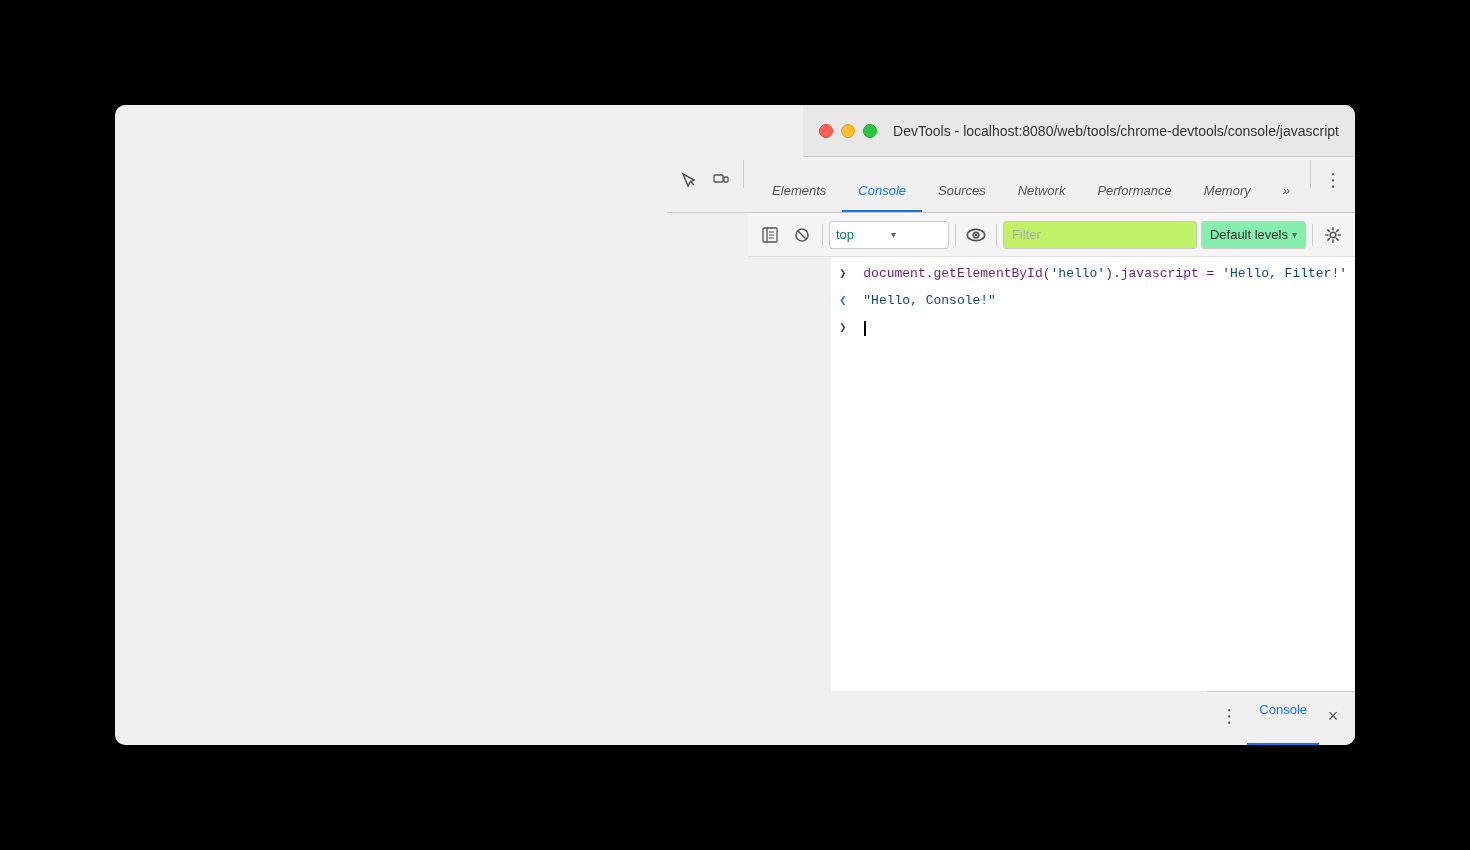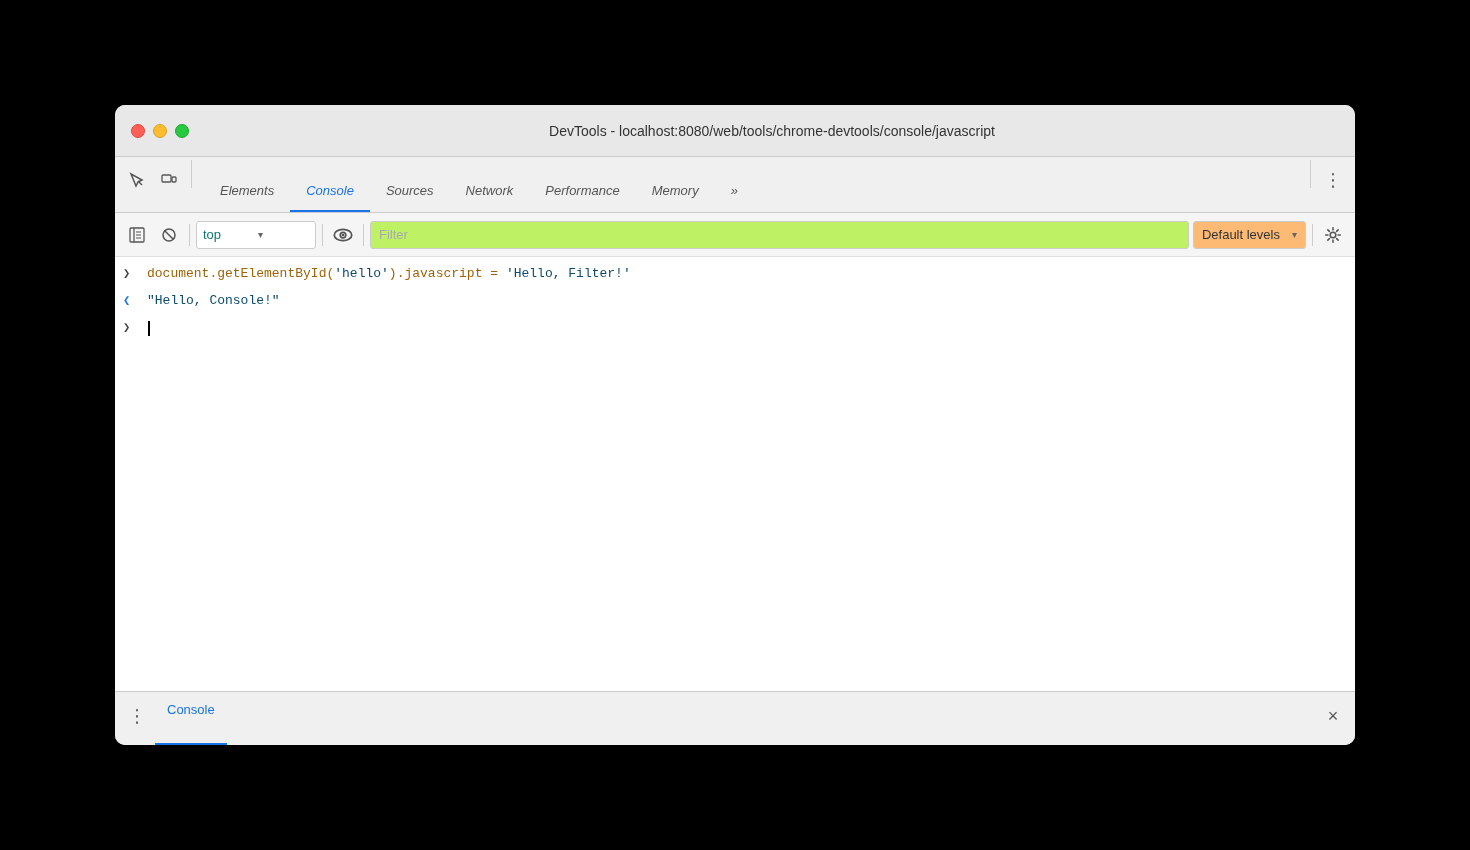--- a/index.html
+++ b/index.html
@@ -20,20 +20,21 @@
 
     .devtools-window {
       width: 1240px;
       height: 640px;
       background: #f0f0f0;
       border-radius: 10px;
       box-shadow: 0 20px 60px rgba(0,0,0,0.5);
       overflow: hidden;
       display: flex;
       flex-direction: column;
+      align-items: flex-end;
     }
 
     
     .title-bar {
       background: #e8e8e8;
       height: 52px;
       display: flex;
       align-items: center;
       padding: 0 16px;
       border-bottom: 1px solid #ccc;
@@ -213,26 +214,26 @@
       outline: none;
     }
 
     .filter-input::placeholder {
       color: #aaa;
     }
 
     .levels-selector {
       display: flex;
       align-items: center;
-      background: #fdba74;
+      background: #86efac;
       border: 1px solid #ccc;
       border-radius: 3px;
       padding: 2px 8px;
       cursor: pointer;
-      gap: 12px;
+      gap: 4px;
       height: 28px;
     }
 
     .levels-selector span {
       font-size: 13px;
       color: #333;
     }
 
     .levels-selector .arrow {
       font-size: 10px;
@@ -282,21 +283,21 @@
 
     .line-arrow.input { color: #444; }
     .line-arrow.output { color: #1a73e8; }
     .line-arrow.prompt { color: #444; }
 
     .line-content {
       flex: 1;
       word-break: break-all;
     }
 
-    .code-black { color: #a16207; }
+    .code-black { color: #701a75; }
     .code-red { color: #0c4a6e; }
 
     .console-input-line {
       display: flex;
       align-items: center;
       padding: 3px 8px;
       font-family: 'Menlo', 'Monaco', 'Courier New', monospace;
       font-size: 13px;
       line-height: 20px;
     }

